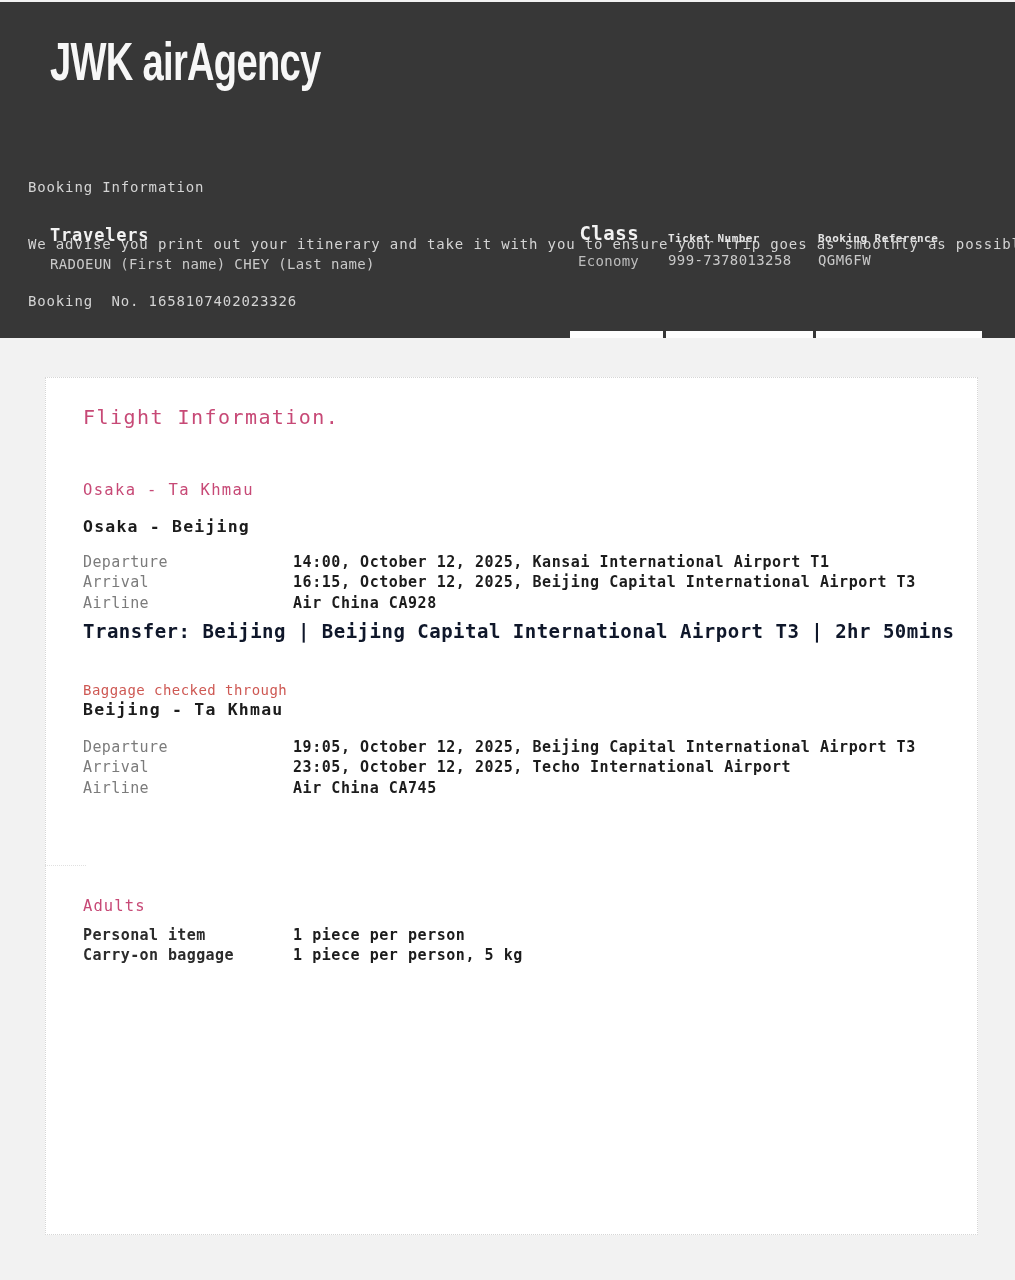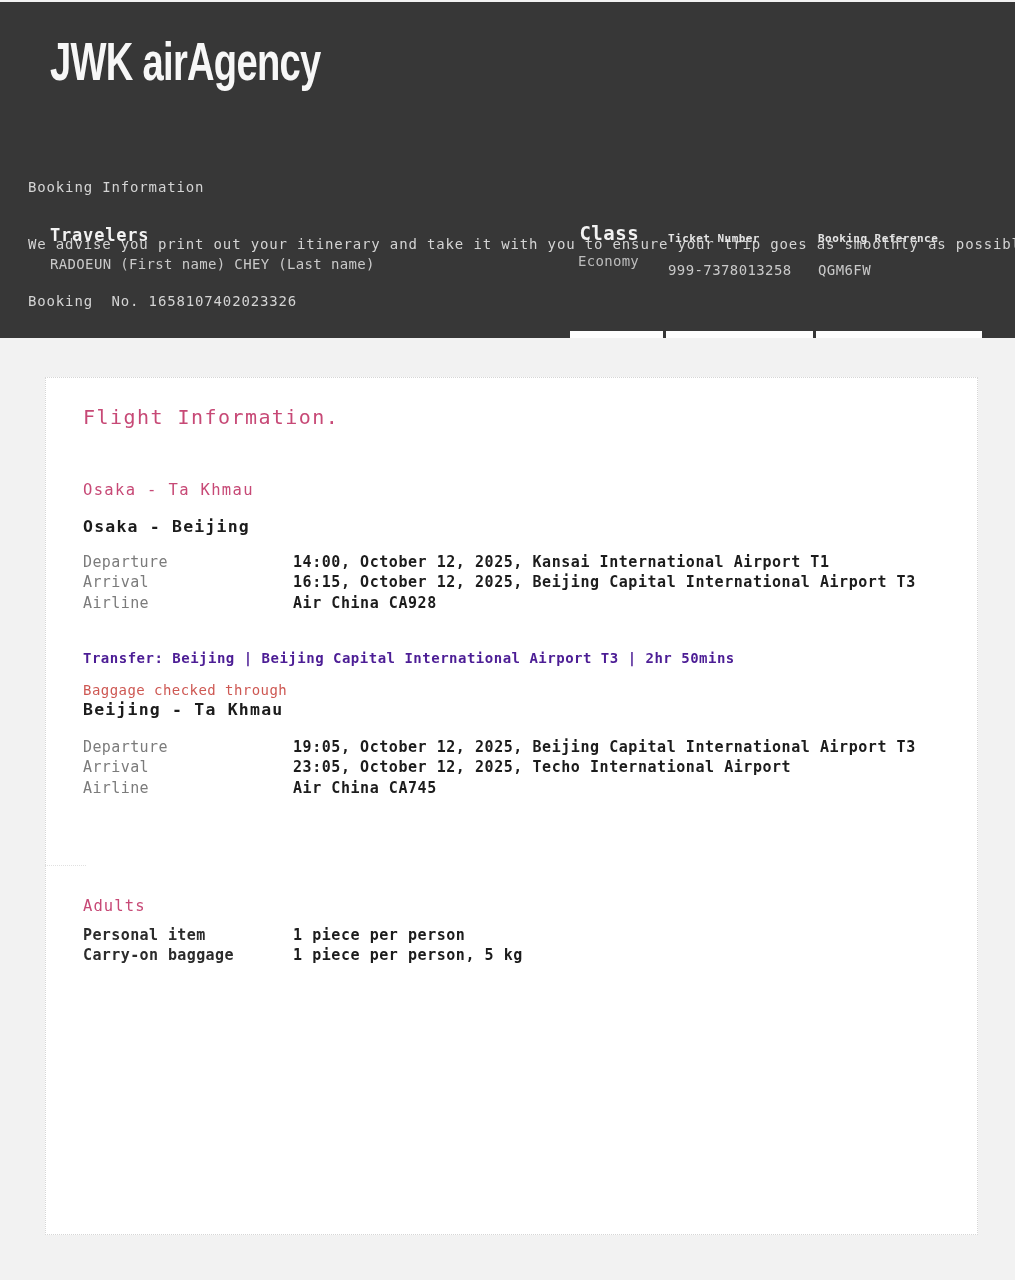--- a/index.html
+++ b/index.html
@@ -56,21 +56,21 @@
     color: #f2f2f2; line-height: 25px; text-align: right;
   }
   .class-value { margin-top: 7px; font-size: 14px; color: #bdbdbd; letter-spacing: 0.3px; }
   .mini-col { position: absolute; top: 228px; }
   .mini-col.ticket { left: 668px; }
   .mini-col.ref { left: 818px; }
   .mini-label {
     font-size: 11px; font-weight: bold; letter-spacing: 0.45px;
     color: #e5e5e5; line-height: 18px; white-space: nowrap;
   }
-  .mini-value { margin-top: 14px; font-size: 14px; color: #c9c9c9; letter-spacing: 0.4px; }
+  .mini-value { margin-top: 4px; font-size: 14px; color: #c9c9c9; letter-spacing: 0.4px; }
   .notch { position: absolute; top: 329px; height: 7px; background: #fdfdfd; }
   .notch.n1 { left: 570px; width: 93px; }
   .notch.n2 { left: 666px; width: 147px; }
   .notch.n3 { left: 816px; width: 166px; }
   
   .card {
     position: absolute;
     left: 45px; top: 377px;
     width: 933px; height: 858px;
     background: #ffffff;
@@ -105,22 +105,22 @@
     width: 210px; flex: 0 0 210px;
     font-size: 15px; letter-spacing: 0.4px; color: #7b7b7b;
     white-space: nowrap;
   }
   .row .rv {
     font-size: 15px; font-weight: bold; letter-spacing: 0.55px;
     color: #1c1c1c; white-space: nowrap;
   }
   .rows3 .rl { font-weight: bold; color: #2b2b2b; }
   .transfer-note {
-    position: absolute; left: 83px; top: 650px;
-    font-size: 14px; font-weight: bold; letter-spacing: 0.5px; color: #4c1d95;
+    position: absolute; left: 83px; top: 620px;
+    font-size: 19px; font-weight: bold; letter-spacing: 0.5px; color: #0f172a;
     white-space: nowrap;
   }
   .baggage-note {
     position: absolute; left: 83px; top: 682px;
     font-size: 14px; letter-spacing: 0.45px; color: #ce5853;
   }
   .adults-title {
     position: absolute; left: 83px; top: 897px;
     font-size: 15.5px; letter-spacing: 1.1px; color: #c74976;
   }

